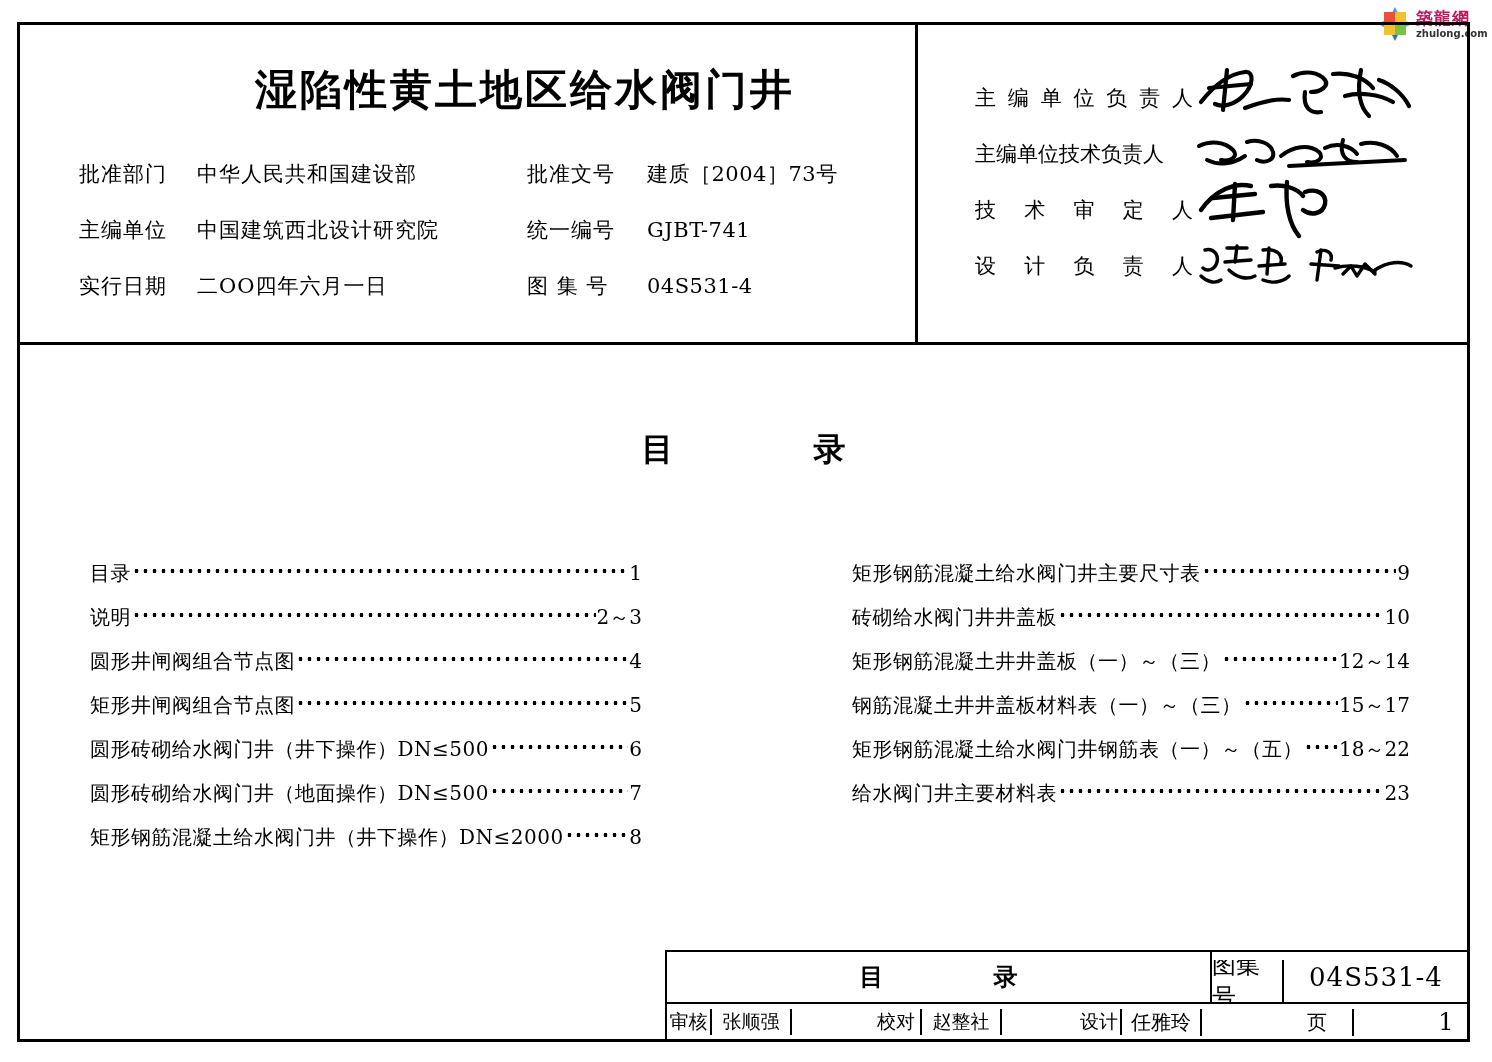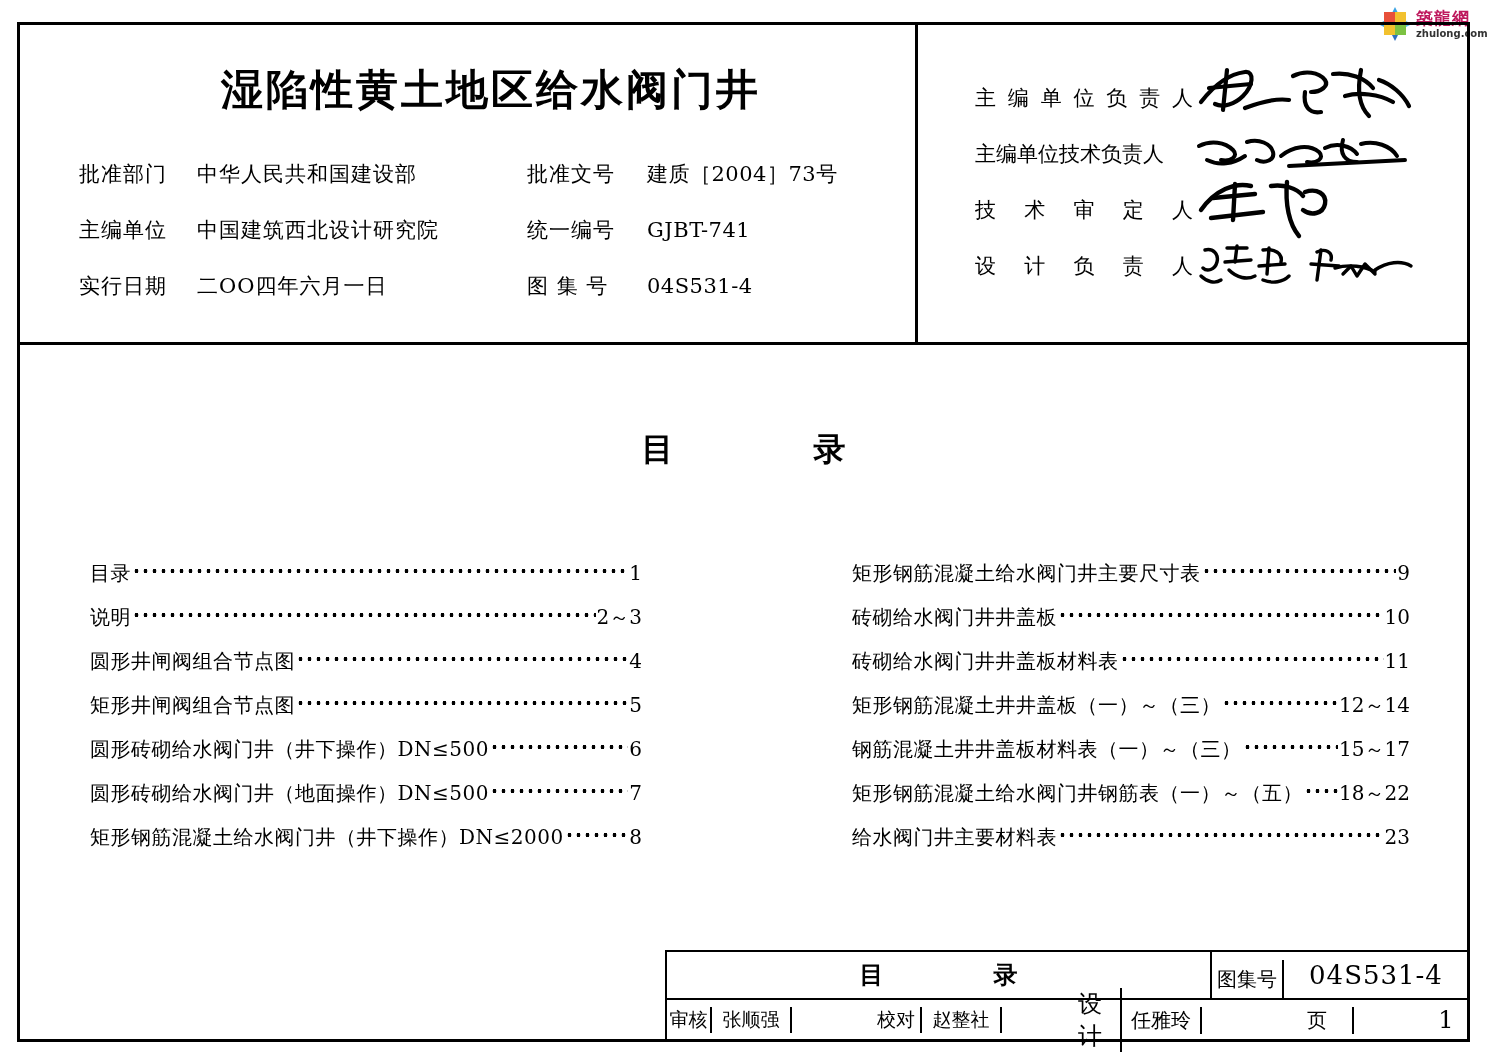--- a/index.html
+++ b/index.html
@@ -95,20 +95,21 @@
   .doc-title {
     position: absolute;
     left: 17px;
     top: 62px;
     width: 948px;
     text-align: center;
     font-size: 42px;
     font-weight: bold;
     letter-spacing: 3px;
     font-family: "DejaVu Sans", "Liberation Sans", sans-serif;
+    padding-left: 34px;
   }
   .meta-table {
     position: absolute;
     left: 79px;
     top: 160px;
     width: 830px;
   }
   .meta-row {
     display: flex;
     align-items: baseline;
@@ -236,29 +237,29 @@
     overflow: hidden;
   }
   .tb-cell:last-child { border-right: none; }
   .tb-title {
     flex: 1 1 auto;
     font-size: 24px;
     font-weight: bold;
     letter-spacing: 110px;
     text-indent: 110px;
   }
-  .tb-key   { flex: 0 0 72px;  font-size: 20px; margin-top: 8px; }
+  .tb-key   { flex: 0 0 72px;  font-size: 24px; margin-top: 8px; }
   .tb-val   { flex: 0 0 184px; font-size: 26px; letter-spacing: 1px; }
   .tb-c1 { flex: 0 0 45px;  font-size: 19px; }
   .tb-c2 { flex: 0 0 80px;  font-size: 19px; }
   .tb-c3 { flex: 0 0 80px;  position: relative; }
   .tb-c4 { flex: 0 0 50px;  font-size: 19px; }
   .tb-c5 { flex: 0 0 80px;  font-size: 19px; }
   .tb-c6 { flex: 0 0 76px;  position: relative; }
-  .tb-c7 { flex: 0 0 44px;  font-size: 24px; }
+  .tb-c7 { flex: 0 0 44px;  font-size: 19px; }
   .tb-c8 { flex: 0 0 80px;  font-size: 20px; }
   .tb-c9 { flex: 0 0 80px;  position: relative; }
   .tb-pg  { flex: 0 0 72px;  font-size: 20px; }
   .tb-pgv { flex: 0 0 184px; font-size: 24px; }
   .mini-sig { position: absolute; top: 50%; left: 50%; transform: translate(-50%,-50%); }
 </style>
 </head>
 <body>
 
 <div id="page">
@@ -467,25 +468,20 @@
       <span class="toc-text">矩形钢筋混凝土给水阀门井主要尺寸表</span>
       <span class="toc-dots"></span>
       <span class="toc-page">9</span>
     </div>
     <div class="toc-item">
       <span class="toc-text">砖砌给水阀门井井盖板</span>
       <span class="toc-dots"></span>
       <span class="toc-page">10</span>
     </div>
     <div class="toc-item">
-      <span class="toc-text">砖砌给水阀门井井盖板材料表</span>
-      <span class="toc-dots"></span>
-      <span class="toc-page">11</span>
-    </div>
-    <div class="toc-item">
       <span class="toc-text">矩形钢筋混凝土井井盖板（一）～（三）</span>
       <span class="toc-dots"></span>
       <span class="toc-page">12～14</span>
     </div>
     <div class="toc-item">
       <span class="toc-text">钢筋混凝土井井盖板材料表（一）～（三）</span>
       <span class="toc-dots"></span>
       <span class="toc-page">15～17</span>
     </div>
     <div class="toc-item">

